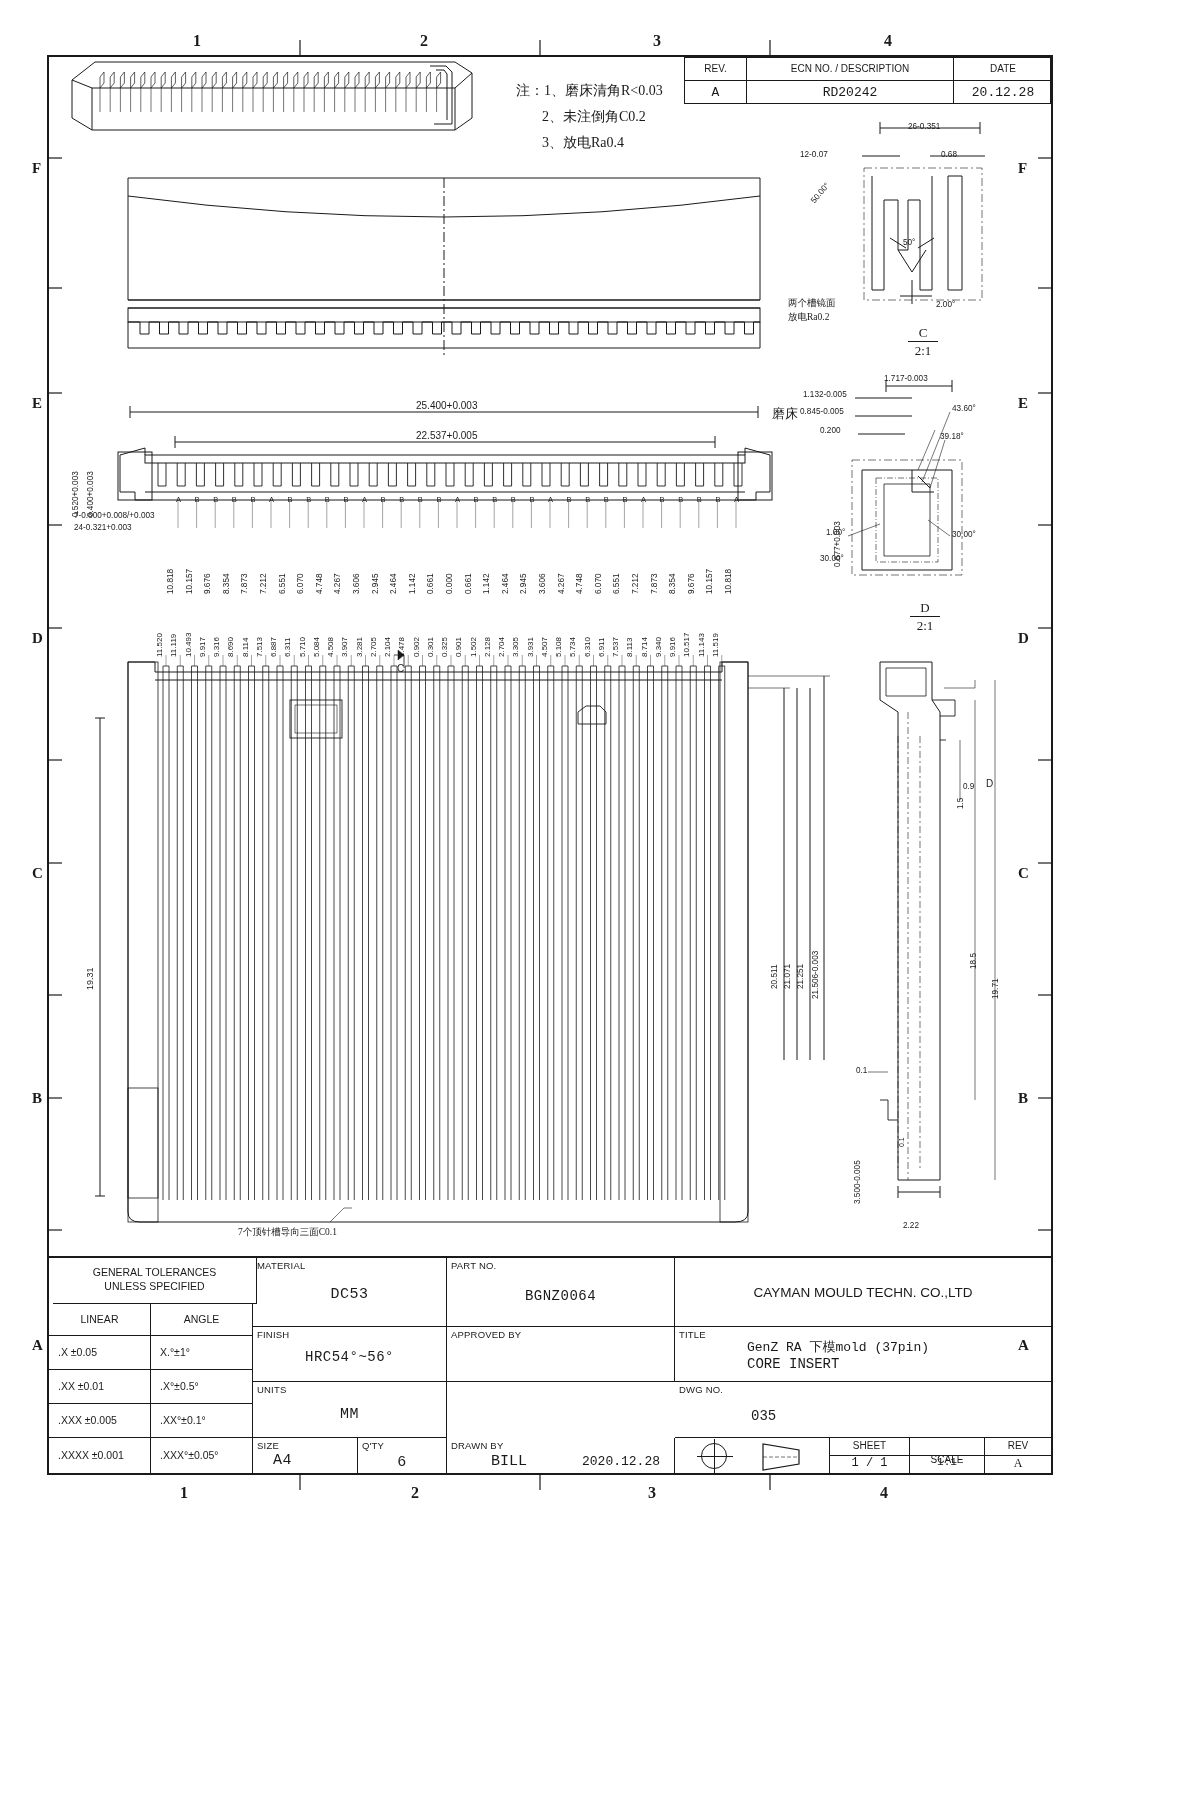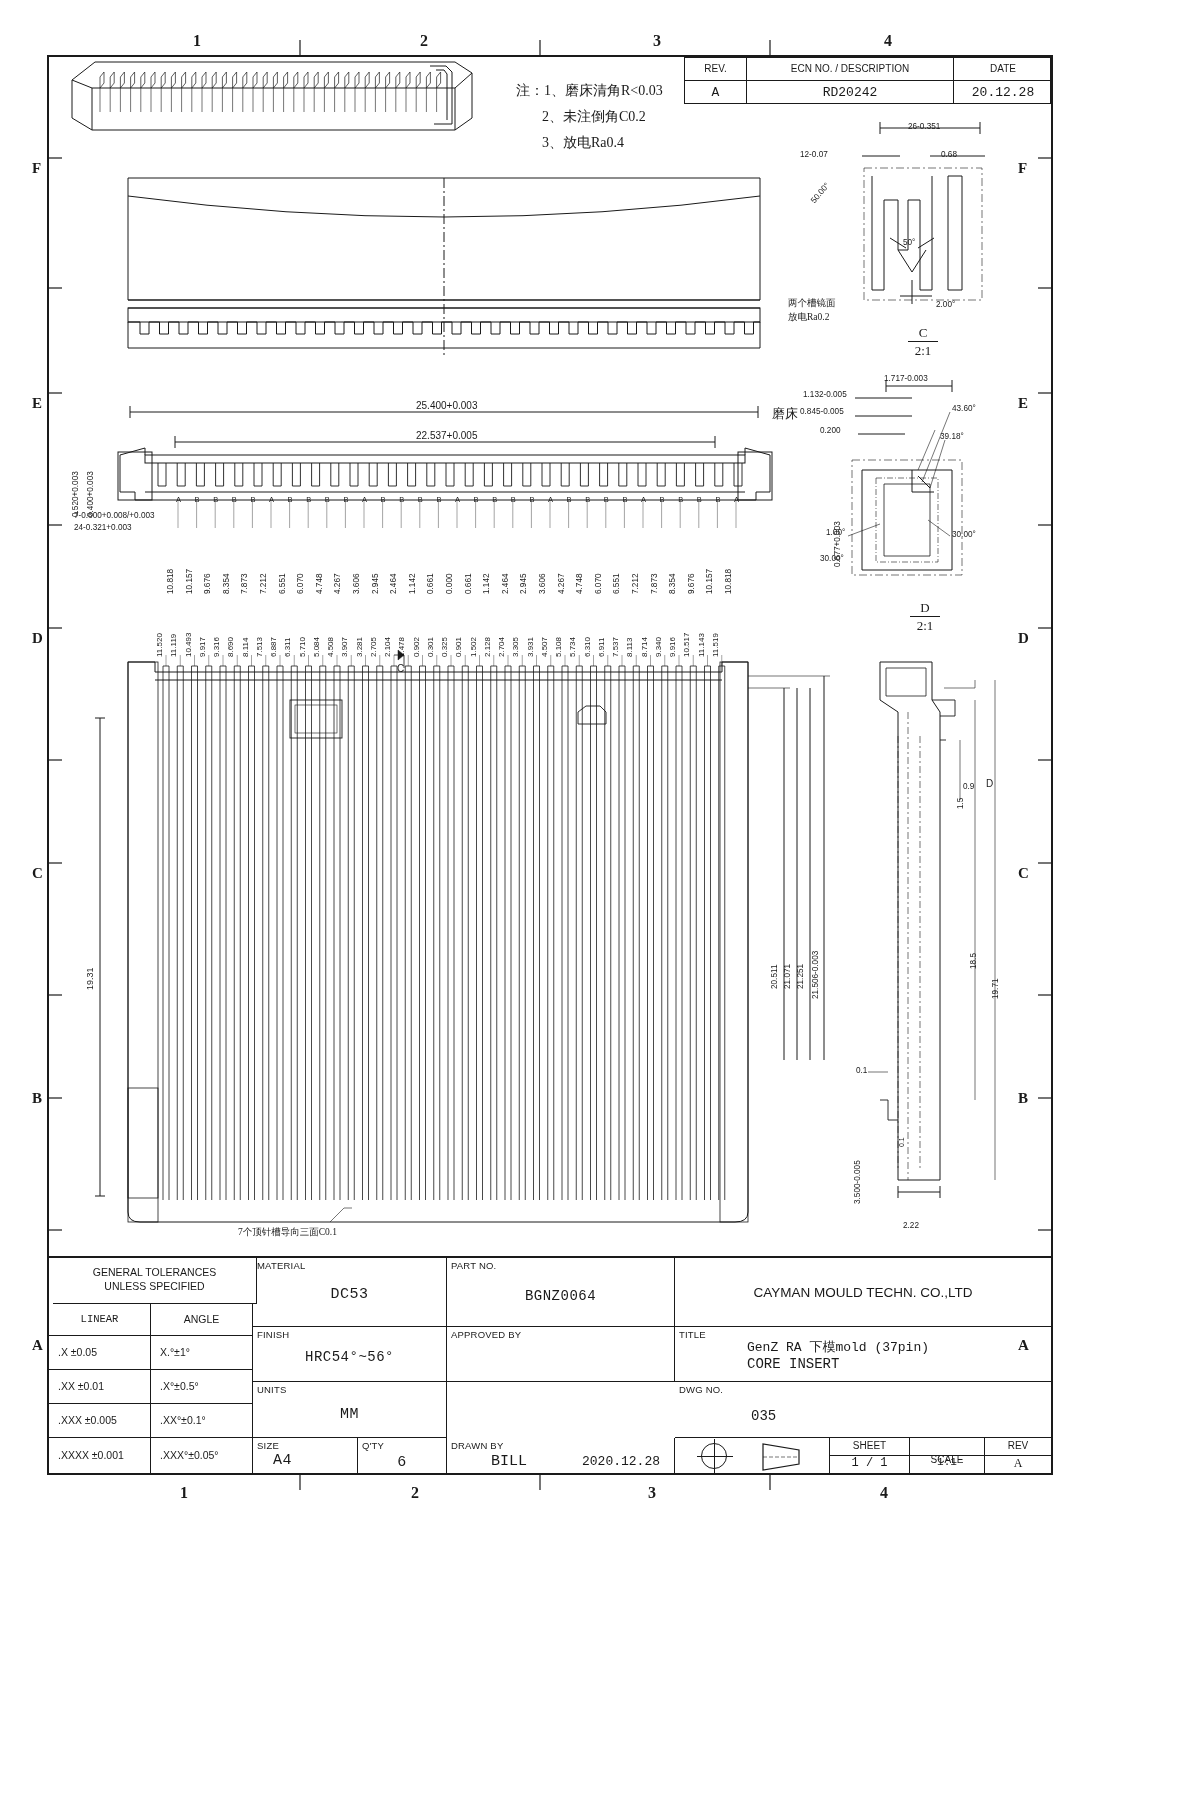--- a/index.html
+++ b/index.html
@@ -304,21 +304,21 @@
   <div class="dim rot" style="left:905px; top:1140px; font-size:7px;">0.1</div>
 
   <div class="titleblock">
 
     <div class="tb-cell" style="left:4px; top:0; width:204px; height:46px; border-left:none;">
       <div style="text-align:center; font-size:10.5px; margin-top:7px; line-height:14px;">
         <div>GENERAL TOLERANCES</div>
         <div>UNLESS  SPECIFIED</div>
       </div>
     </div>
-    <div class="tb-cell" style="left:0; top:46px; width:102px; height:32px;font-family:Liberation Mono, monospace;">
+    <div class="tb-cell" style="left:0; top:46px; width:102px; height:32px;">
       <div style="text-align:center; font-size:10.5px; margin-top:9px;">LINEAR</div>
     </div>
     <div class="tb-cell" style="left:102px; top:46px; width:102px; height:32px;">
       <div style="text-align:center; font-size:10.5px; margin-top:9px;">ANGLE</div>
     </div>
 
     <div class="tb-cell" style="left:0; top:78px; width:102px; height:34px;">
       <div style="font-size:10.5px; margin:10px 0 0 9px;">.X ±0.05</div>
     </div>
     <div class="tb-cell" style="left:102px; top:78px; width:102px; height:34px;">

